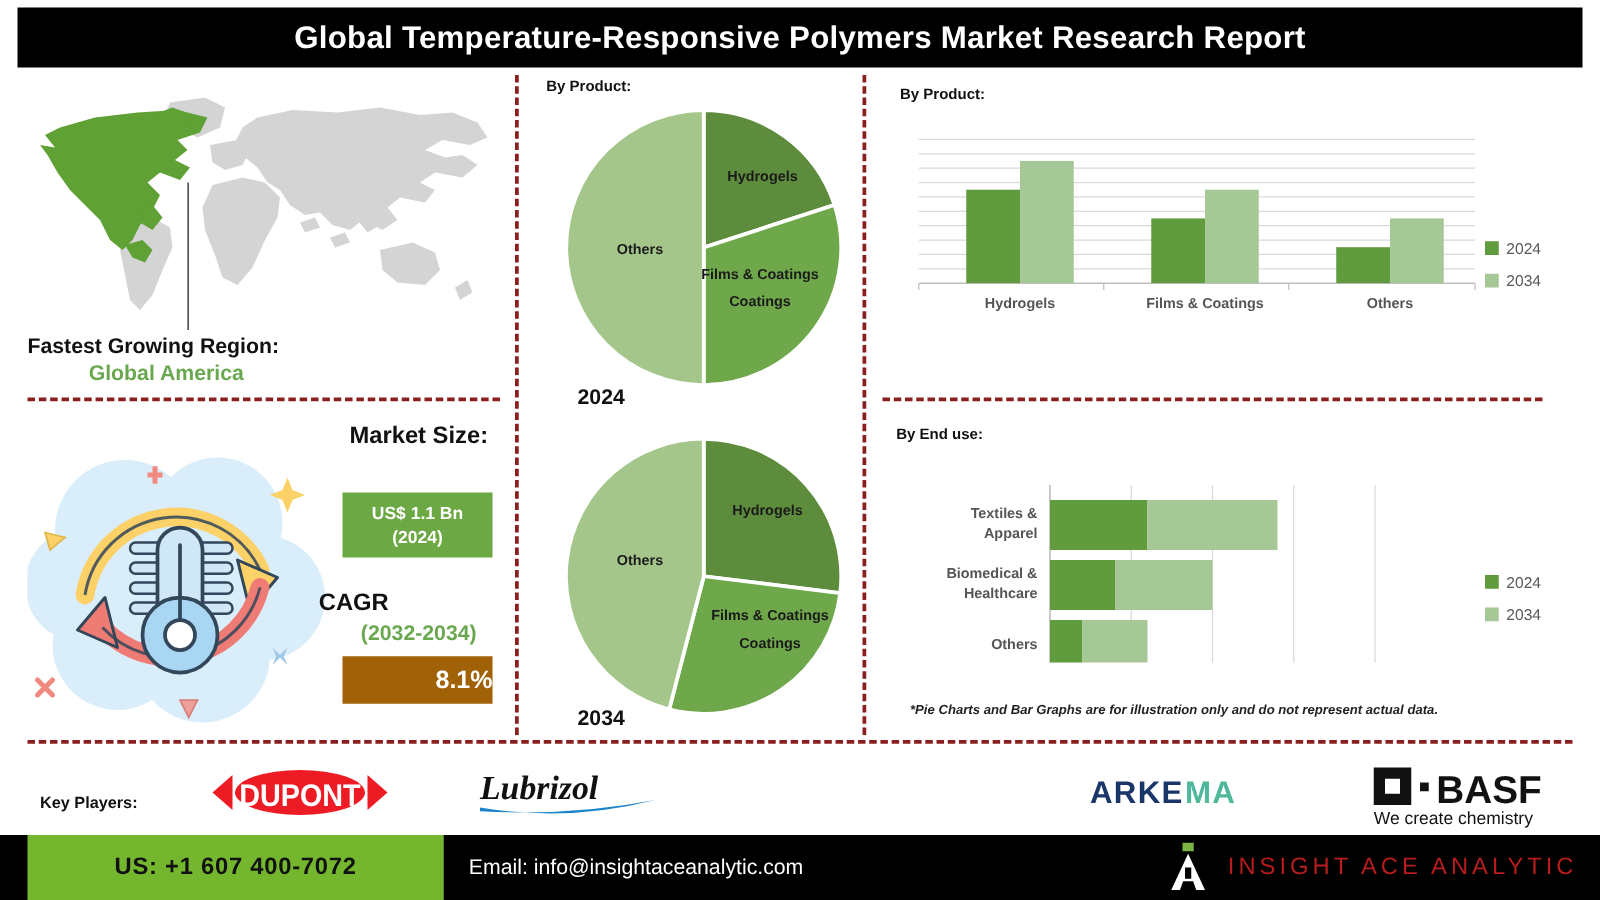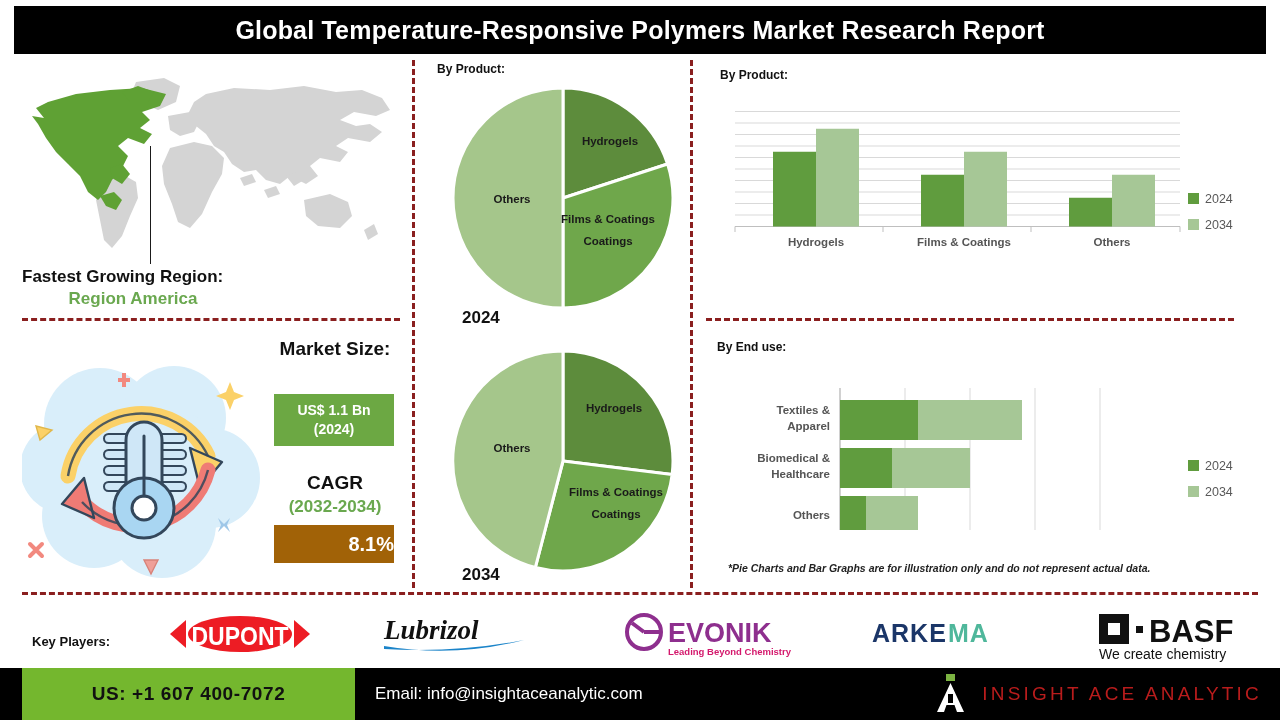--- a/index.html
+++ b/index.html
@@ -36,21 +36,21 @@
      width:222px;margin-top:2px;}
 
   .thermo{position:absolute;left:22px;top:352px;width:245px;height:235px;}
   .thermo svg{width:100%;height:100%;display:block;}
 
   .ms-title{position:absolute;left:255px;top:338px;width:160px;text-align:center;
      font-size:19px;font-weight:bold;color:#111;}
   .ms-box{position:absolute;left:274px;top:370px;width:120px;height:52px;
      background:#6ca843;color:#fff;display:flex;flex-direction:column;
      align-items:center;justify-content:center;font-size:14px;font-weight:bold;line-height:1.35;margin-top:24px;}
-  .cagr-title{position:absolute;left:255px;top:472px;width:160px;text-align:center;
+  .cagr-title{position:absolute;left:255px;top:472px;width:160px;text-align:left;
      font-size:19px;font-weight:bold;color:#111;}
   .cagr-years{position:absolute;left:255px;top:497px;width:160px;text-align:center;
      font-size:17px;font-weight:bold;color:#6aa84f;}
   .cagr-box{position:absolute;left:274px;top:525px;width:120px;height:38px;
      background:#a16207;color:#fff;display:flex;align-items:center;justify-content:flex-end;
      font-size:20px;font-weight:bold;}
 
   
   .sec-title{position:absolute;font-size:12px;font-weight:bold;color:#111;}
   .pie-wrap{position:absolute;}
@@ -126,21 +126,21 @@
         <path d="M104 20 L120 14 L136 20 L130 30 L112 30 Z"></path>
         <path d="M92 96 L104 92 L112 102 L104 112 L94 106 Z"></path>
         <path d="M82 124 L96 120 L104 128 L98 138 L88 134 Z"></path>
       </g>
     </svg>
   </div>
   <div class="leader"></div>
 
   <div class="region-block">
     <div class="region-label">Fastest Growing Region:</div>
-    <div class="region-value">Region America</div>
+    <div class="region-value">Global America</div>
   </div>
 
   <div class="thermo">
     <svg viewBox="0 0 245 235" xmlns="http://www.w3.org/2000/svg">
       <g fill="#d9eefa">
         <circle cx="78" cy="72" r="56"></circle>
         <circle cx="152" cy="66" r="52"></circle>
         <circle cx="188" cy="126" r="50"></circle>
         <circle cx="140" cy="172" r="54"></circle>
         <circle cx="72" cy="164" r="52"></circle>
@@ -335,28 +335,20 @@
     </svg>
   </div>
 
   <div class="logo" style="left:380px;top:612px;width:150px;height:46px;">
     <svg width="150" height="46" viewBox="0 0 150 46" xmlns="http://www.w3.org/2000/svg">
       <text x="4" y="27" fill="#111111" font-family="Liberation Serif, serif" font-size="27" font-weight="bold" font-style="italic">Lubrizol</text>
       <path d="M4 34 q70 12 140 -6 q-66 13 -140 9 z" fill="#1b84c9"></path>
     </svg>
   </div>
 
-  <div class="logo" style="left:622px;top:610px;width:180px;height:50px;">
-    <svg width="180" height="50" viewBox="0 0 180 50" xmlns="http://www.w3.org/2000/svg">
-      <circle cx="22" cy="22" r="17" fill="none" stroke="#8e2f8e" stroke-width="4"></circle>
-      <path d="M22 22 L40 22 M22 22 L10 13" stroke="#8e2f8e" stroke-width="4" fill="none"></path>
-      <text x="46" y="32" fill="#8e2f8e" font-family="Liberation Sans, sans-serif" font-size="27" font-weight="bold">EVONIK</text>
-      <text x="46" y="45" fill="#d4186c" font-family="Liberation Sans, sans-serif" font-size="9.5" font-weight="bold">Leading Beyond Chemistry</text>
-    </svg>
-  </div>
 
   <div class="logo" style="left:872px;top:616px;width:150px;height:34px;">
     <svg width="150" height="34" viewBox="0 0 150 34" xmlns="http://www.w3.org/2000/svg">
       <text x="0" y="26" fill="#1b3668" font-family="Liberation Sans, sans-serif" font-size="25" font-weight="bold" letter-spacing="1">ARKE</text>
       <text x="76" y="26" fill="#4fb79b" font-family="Liberation Sans, sans-serif" font-size="25" font-weight="bold" letter-spacing="1">MA</text>
       <text x="0" y="33" fill="none">ARKEMA</text>
     </svg>
   </div>
 
   <div class="logo" style="left:1095px;top:608px;width:168px;height:56px;">

